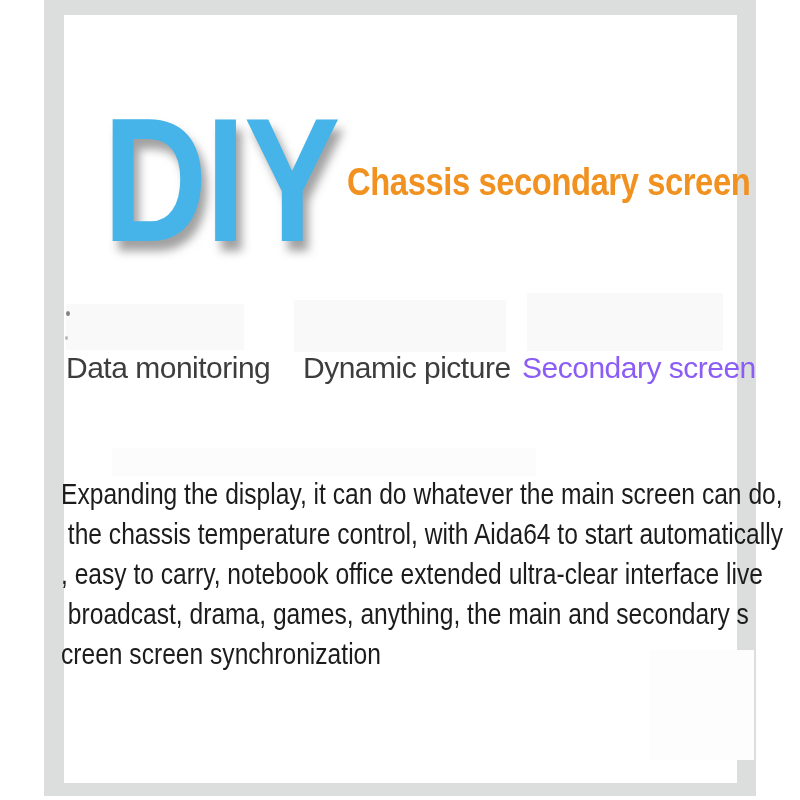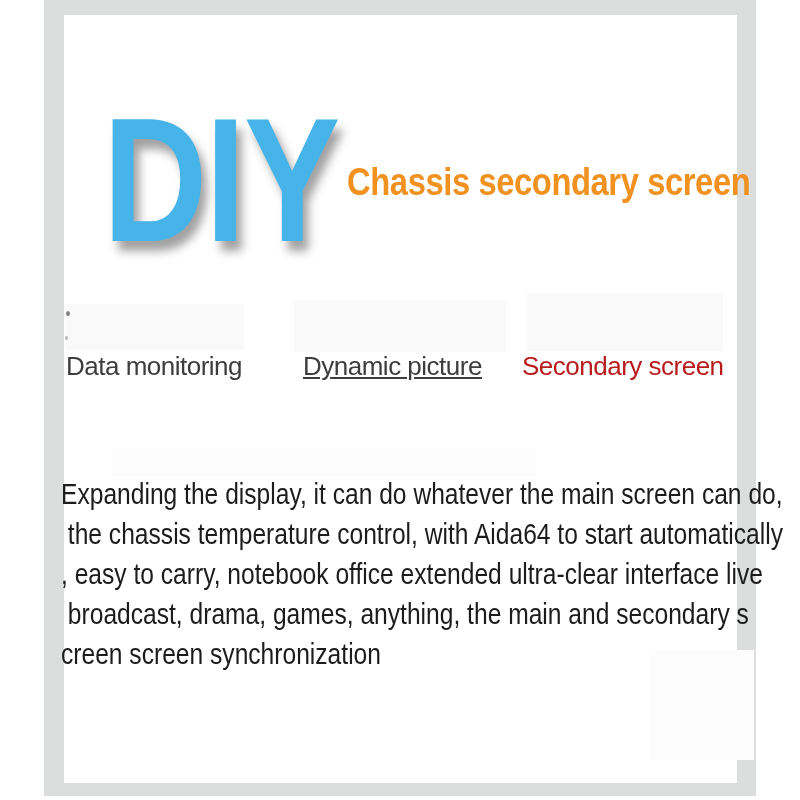--- a/index.html
+++ b/index.html
@@ -74,29 +74,29 @@
   .mark {
     position: absolute;
     border-radius: 50%;
   }
   .mark1 { left: 66px; top: 311px; width: 4px; height: 5px; background: #6f6f6f; opacity: 0.85; }
   .mark2 { left: 65px; top: 336px; width: 3px; height: 4px; background: #b9b9b9; }
   
   .tab {
     position: absolute;
     top: 351px;
-    font-size: 26px;
+    font-size: 30px;
     letter-spacing: -0.5px;
     color: #3d3d3d;
     white-space: nowrap;
     cursor: pointer;
   }
   .tab1 { left: 66px; }
-  .tab2 { left: 303px; text-decoration: underline; }
-  .tab3 { left: 522px; color: #b91c1c; }
+  .tab2 { left: 303px; }
+  .tab3 { left: 522px; color: #8b5cf6; }
   
   .desc {
     position: absolute;
     left: 61px;
     top: 474px;
     width: 860px;
     font-size: 30px;
     line-height: 40px;
     color: #1c1c1c;
     transform: scaleX(0.82);

